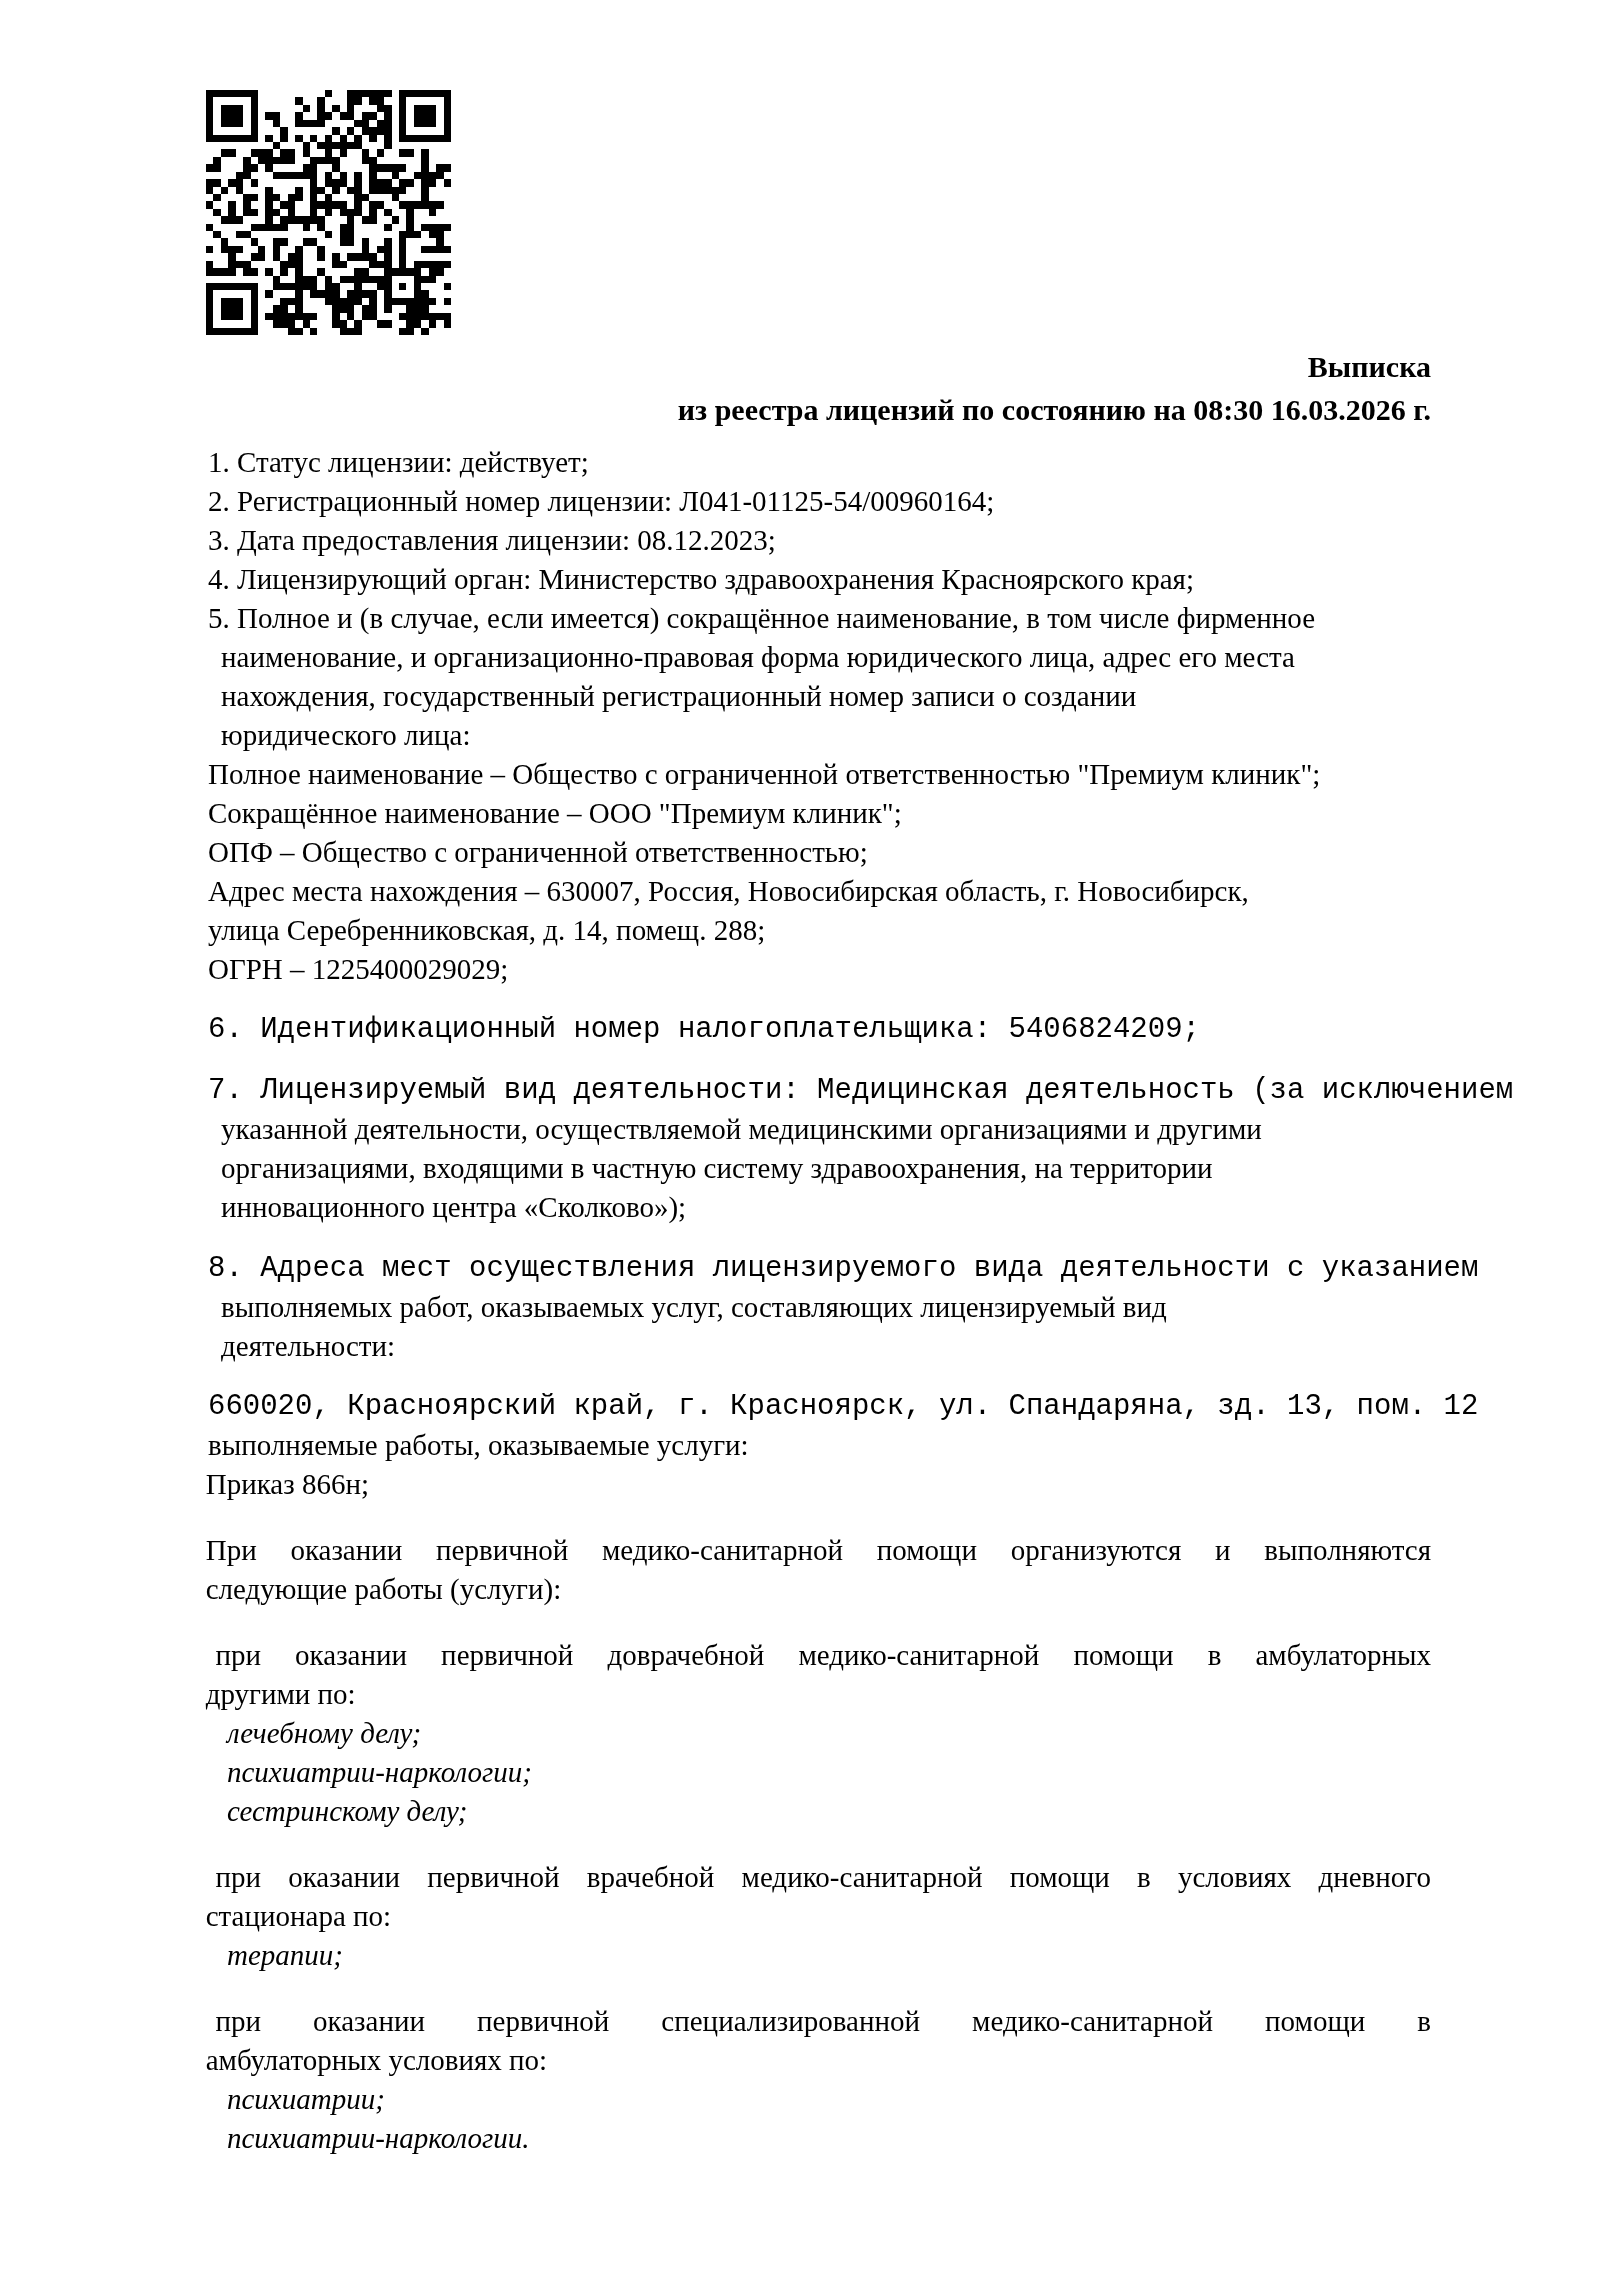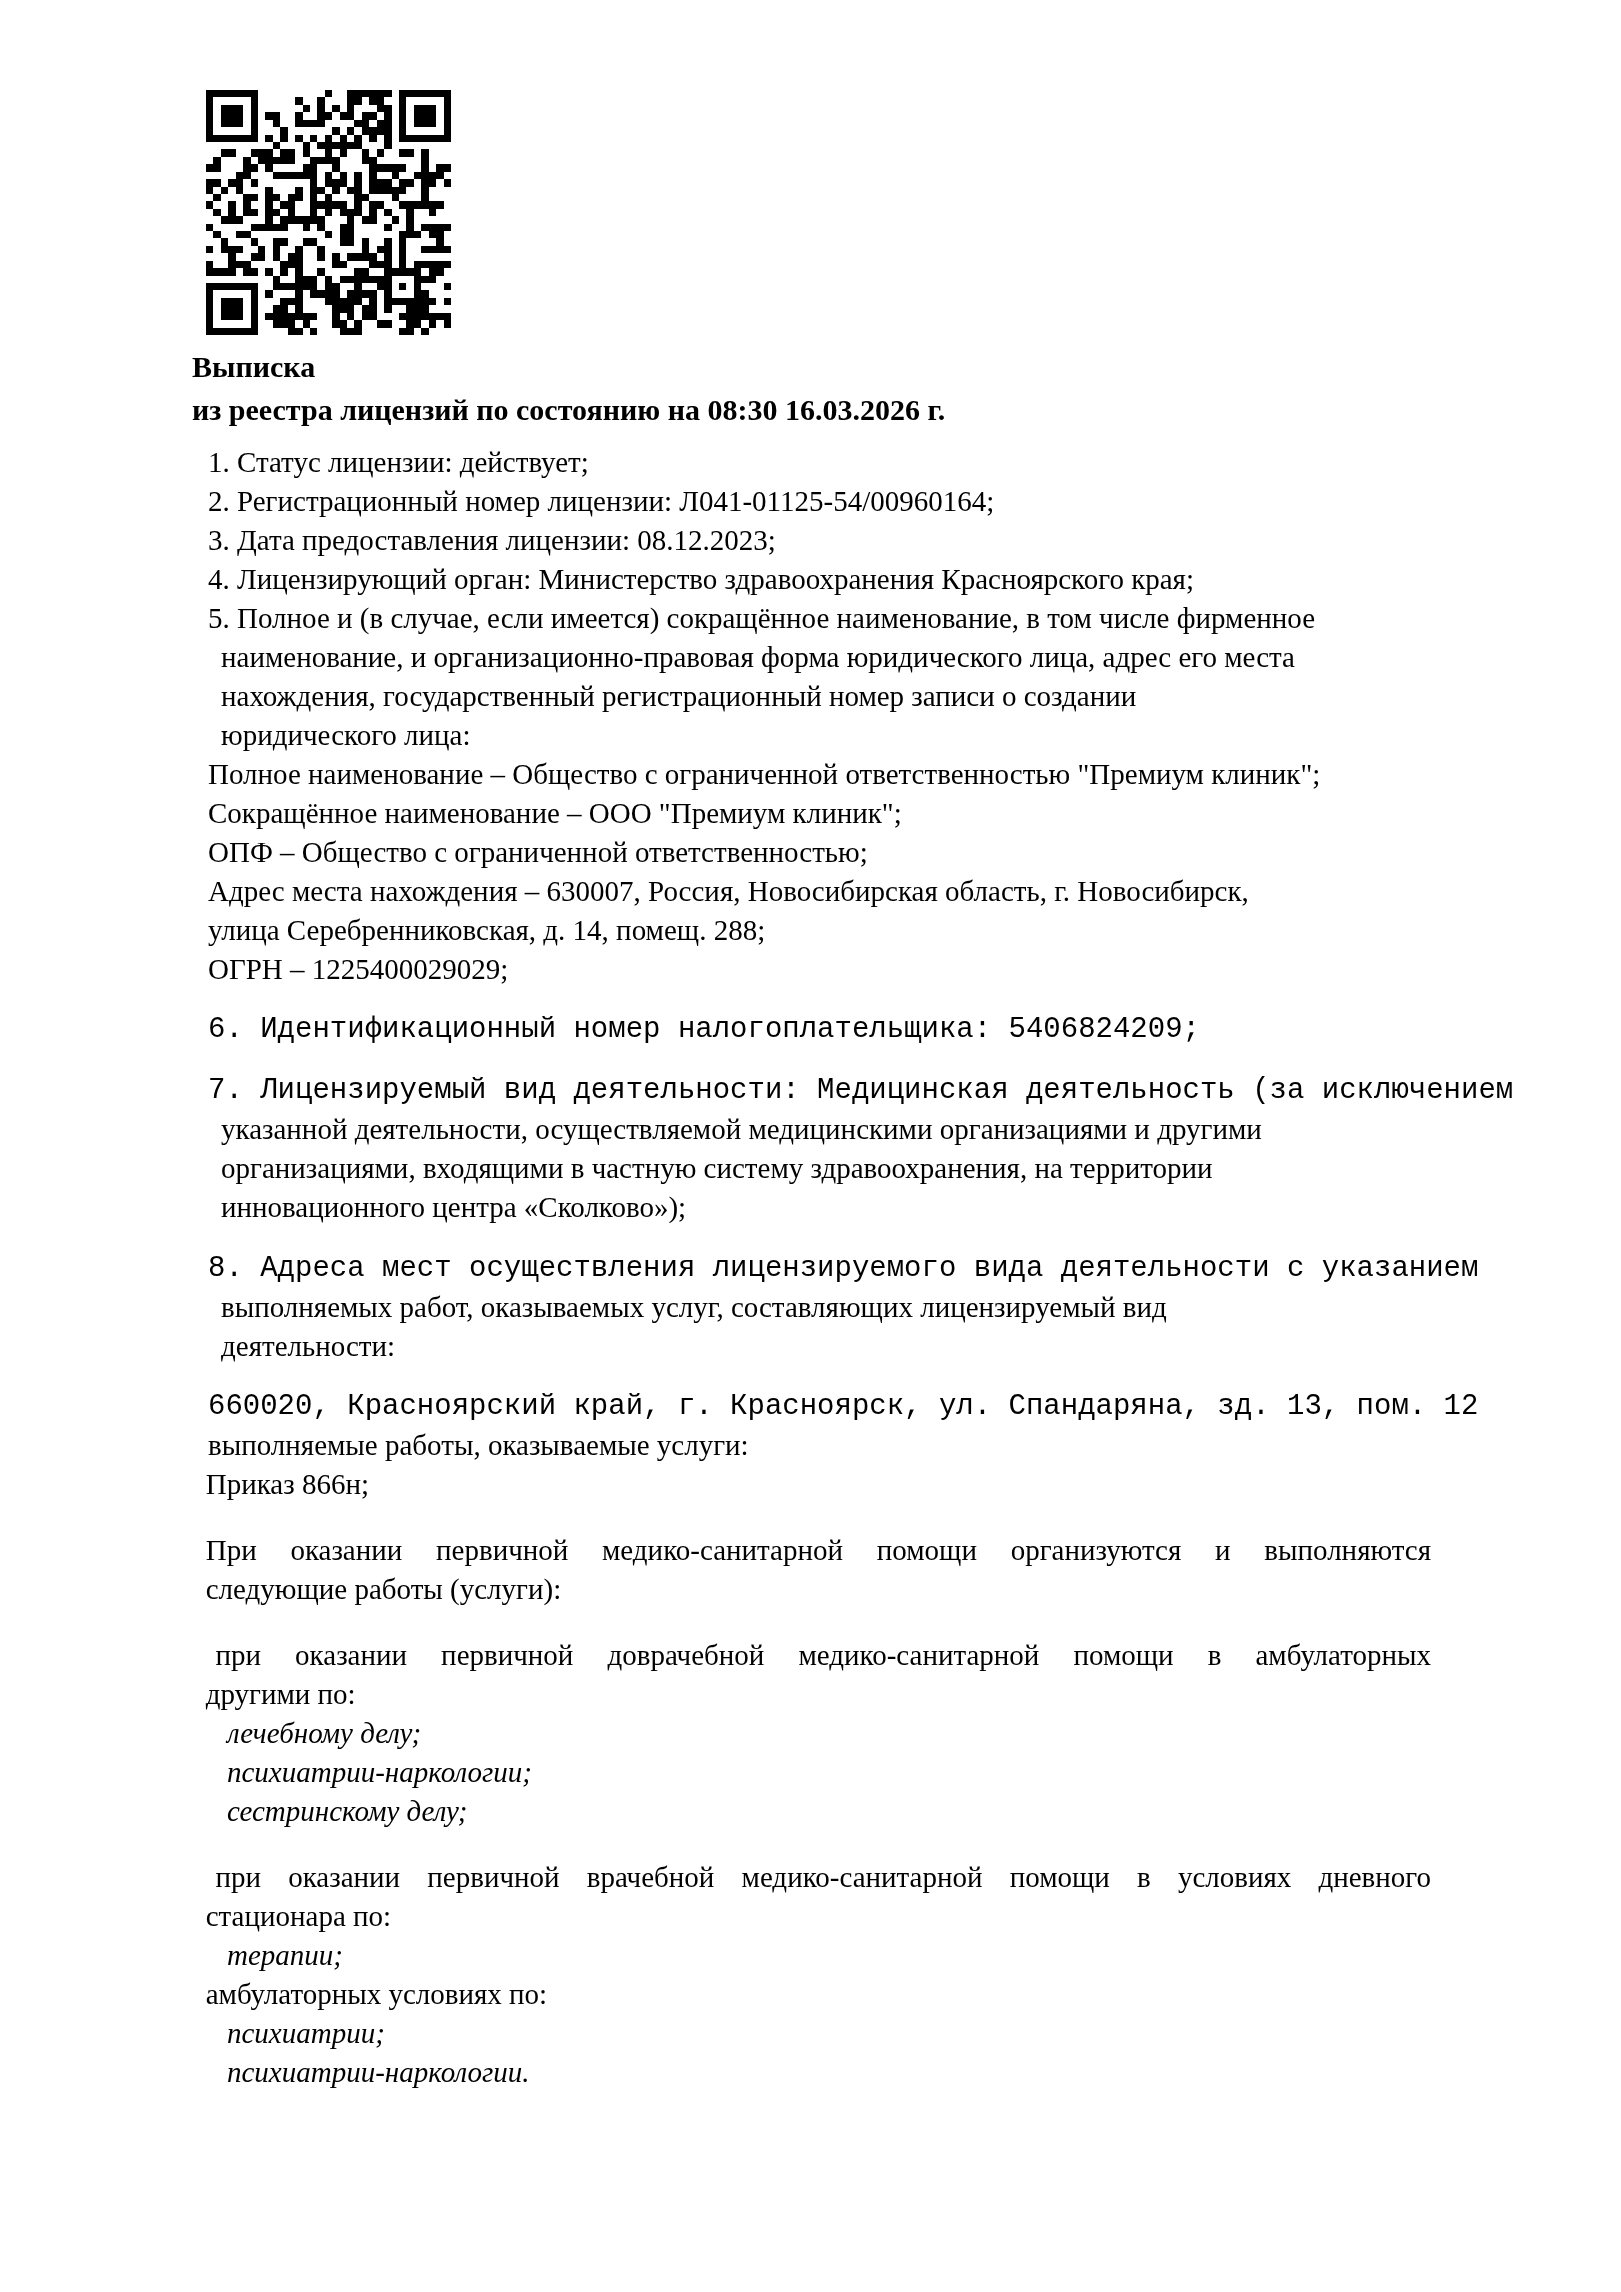--- a/index.html
+++ b/index.html
@@ -19,21 +19,21 @@
     width: 245px;
     height: 245px;
   }
   .qr svg { width: 100%; height: 100%; shape-rendering: crispEdges; }
   .content {
     position: absolute;
     left: 192px;
     top: 345px;
     width: 1239px;
   }
-  .title-block { text-align: left; font-weight: bold; font-size: 30px; line-height: 43px; }
+  .title-block { text-align: right; font-weight: bold; font-size: 30px; line-height: 43px; }
   .lines { margin-top: 11.8px; font-size: 29px; line-height: 39px; }
   .line { white-space: nowrap; }
   .line.j { white-space: normal; text-align: justify; text-align-last: justify; margin-top: 27px; }
   .line.gap { margin-top: 21.6px; font-family: Liberation Mono, monospace; }
   .i0 { margin-left: 16px; }
   .i1 { margin-left: 29px; }
   .p1 { margin-left: 13.7px; }
   .p2 { margin-left: 23.5px; }
   .p3 { margin-left: 35px; font-style: italic; }
 </style>
@@ -616,18 +616,19 @@
       <div class="line p1 j">При оказании первичной медико-санитарной помощи организуются и выполняются</div>
       <div class="line p1">следующие работы (услуги):</div>
       <div class="line p2 j">при оказании первичной доврачебной медико-санитарной помощи в амбулаторных</div>
       <div class="line p1">другими по:</div>
       <div class="line p3">лечебному делу;</div>
       <div class="line p3">психиатрии-наркологии;</div>
       <div class="line p3">сестринскому делу;</div>
       <div class="line p2 j">при оказании первичной врачебной медико-санитарной помощи в условиях дневного</div>
       <div class="line p1">стационара по:</div>
       <div class="line p3">терапии;</div>
+      <div class="line p2 j">при оказании первичной специализированной медико-санитарной помощи в</div>
       <div class="line p1">амбулаторных условиях по:</div>
       <div class="line p3">психиатрии;</div>
       <div class="line p3">психиатрии-наркологии.</div>
     </div>
 </div>
 
 
 </body></html>

